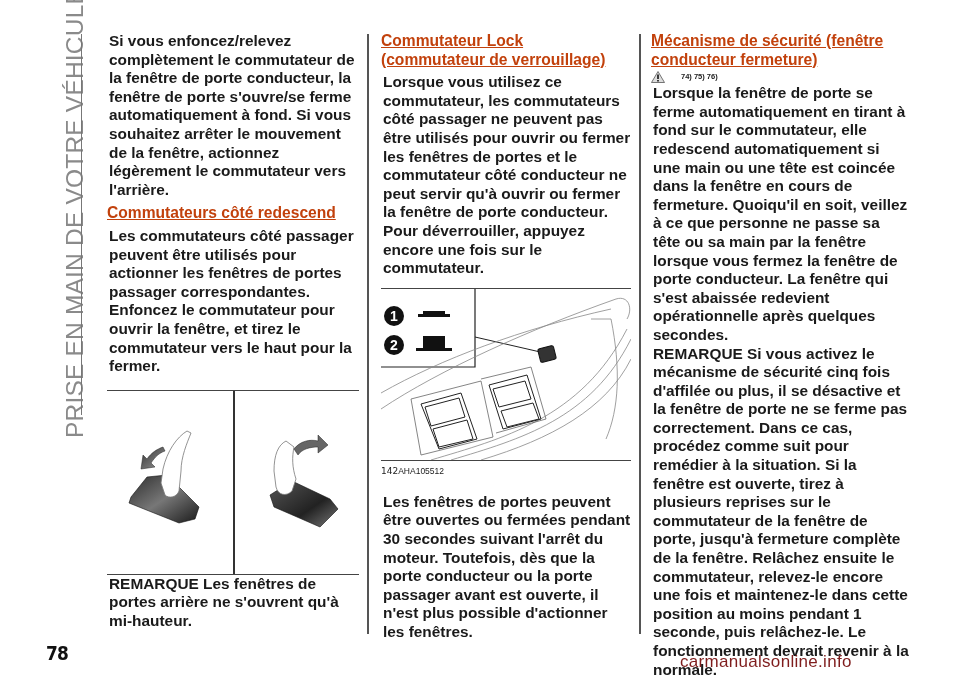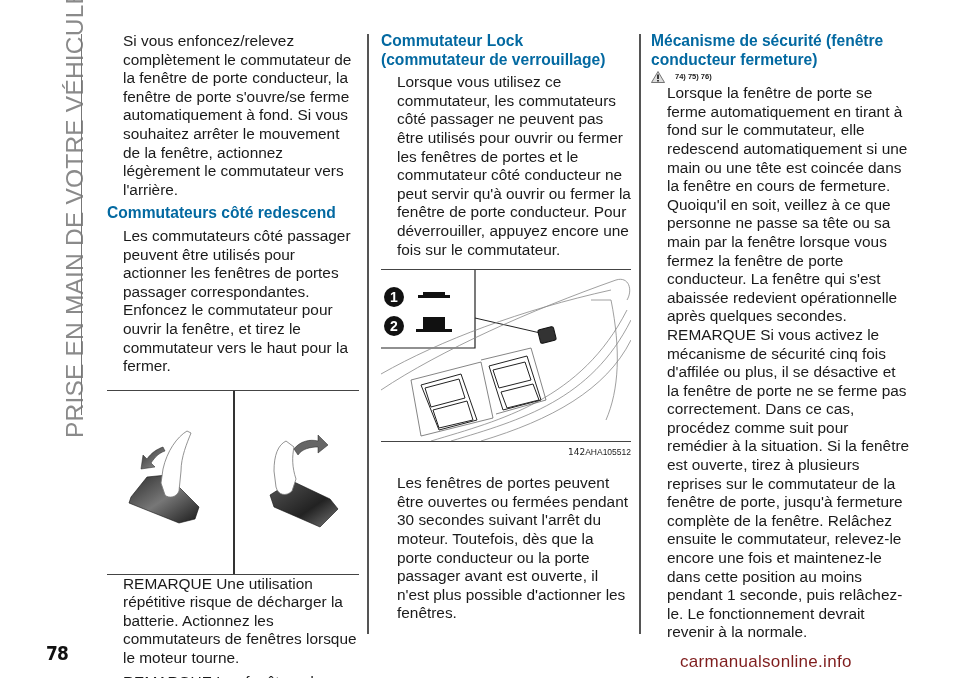--- a/index.html
+++ b/index.html
@@ -42,28 +42,30 @@
       height: 381px;
       background: #777;
     }
     .col {
       position: absolute;
       top: 32px;
       font-size: 15.4px;
       line-height: 18.6px;
     }
     .col p {
-      margin: 0 0 5px 16px;
+      margin: 0 0 5px 2px;
+      font-weight: bold;
     }
     .col h3 {
       margin: 0 0 4px 0;
       font-size: 15.6px;
       line-height: 18.6px;
       font-weight: bold;
-      color: #0369a1;
+      color: #c2410c;
+      text-decoration: underline;
     }
     .col1 { left: 107px; width: 252px; }
     .col2 { left: 381px; width: 250px; }
     .col3 { left: 651px; width: 260px; }
     .divider {
       position: absolute;
       width: 1.5px;
       background: #555;
     }
     .div1 { left: 367px; top: 34px; height: 600px; }
@@ -80,34 +82,34 @@
     .fig-split {
       position: absolute;
       left: 50%;
       top: 0;
       bottom: 0;
       width: 1.5px;
       background: #333;
     }
     .fig-caption {
       display: flex;
-      justify-content: flex-end;
+      justify-content: flex-start;
       font-size: 8.5px;
       line-height: 12px;
       margin-top: 4px;
       margin-bottom: 16px;
     }
     .fig-num { font-family: "DejaVu Sans", sans-serif; font-size: 9px; color: #222; }
     .fig-code { font-weight: normal; font-size: 8.5px; color: #222; }
     .legend-line { margin: 0 0 8px 0; }
 
     .warn-line {
       display: flex;
       align-items: center;
-      gap: 10px;
+      gap: 16px;
       font-size: 7.5px;
       line-height: 12px;
       font-weight: bold;
       margin: 0 0 1px 0;
       text-align: right;
     }
     .warn-icon svg { display: block; }
 
     .page-number {
       position: absolute;
@@ -173,21 +175,20 @@
           <stop offset="0.6" stop-color="#222"></stop>
           <stop offset="1" stop-color="#777"></stop>
         </linearGradient>
       </defs>
       <path d="M36 104 L58 90 L96 108 L104 118 L86 136 L40 116 Z" fill="url(#sw2)" stroke="#111" stroke-width="0.6"></path>
       <path d="M40 80 C40 64 44 54 52 50 L60 56 C58 66 58 76 62 88 L58 100 C52 106 44 104 42 96 Z" fill="#fff" stroke="#777" stroke-width="0.8"></path>
       <path d="M60 58 C66 50 76 48 84 50 L84 44 L94 54 L84 62 L84 56 C76 56 68 58 64 64 Z" fill="#666" stroke="#222" stroke-width="0.5"></path>
     </svg>
   </div>
 
-  <p>REMARQUE  Une utilisation répétitive risque de décharger la batterie. Actionnez les commutateurs de fenêtres lorsque le moteur tourne.</p>
   <p>REMARQUE  Les fenêtres de portes arrière ne s'ouvrent qu'à mi-hauteur.</p>
 </div>
 
 <div class="col col2">
   <h3>Commutateur Lock (commutateur de verrouillage)</h3>
   <p>Lorsque vous utilisez ce commutateur, les commutateurs côté passager ne peuvent pas être utilisés pour ouvrir ou fermer les fenêtres de portes et le commutateur côté conducteur ne peut servir qu'à ouvrir ou fermer la fenêtre de porte conducteur. Pour déverrouiller, appuyez encore une fois sur le commutateur.</p>
 
   <div class="figure fig2">
     <svg style="position:absolute;left:0;top:0" width="250" height="171" viewBox="0 0 250 171">
 

